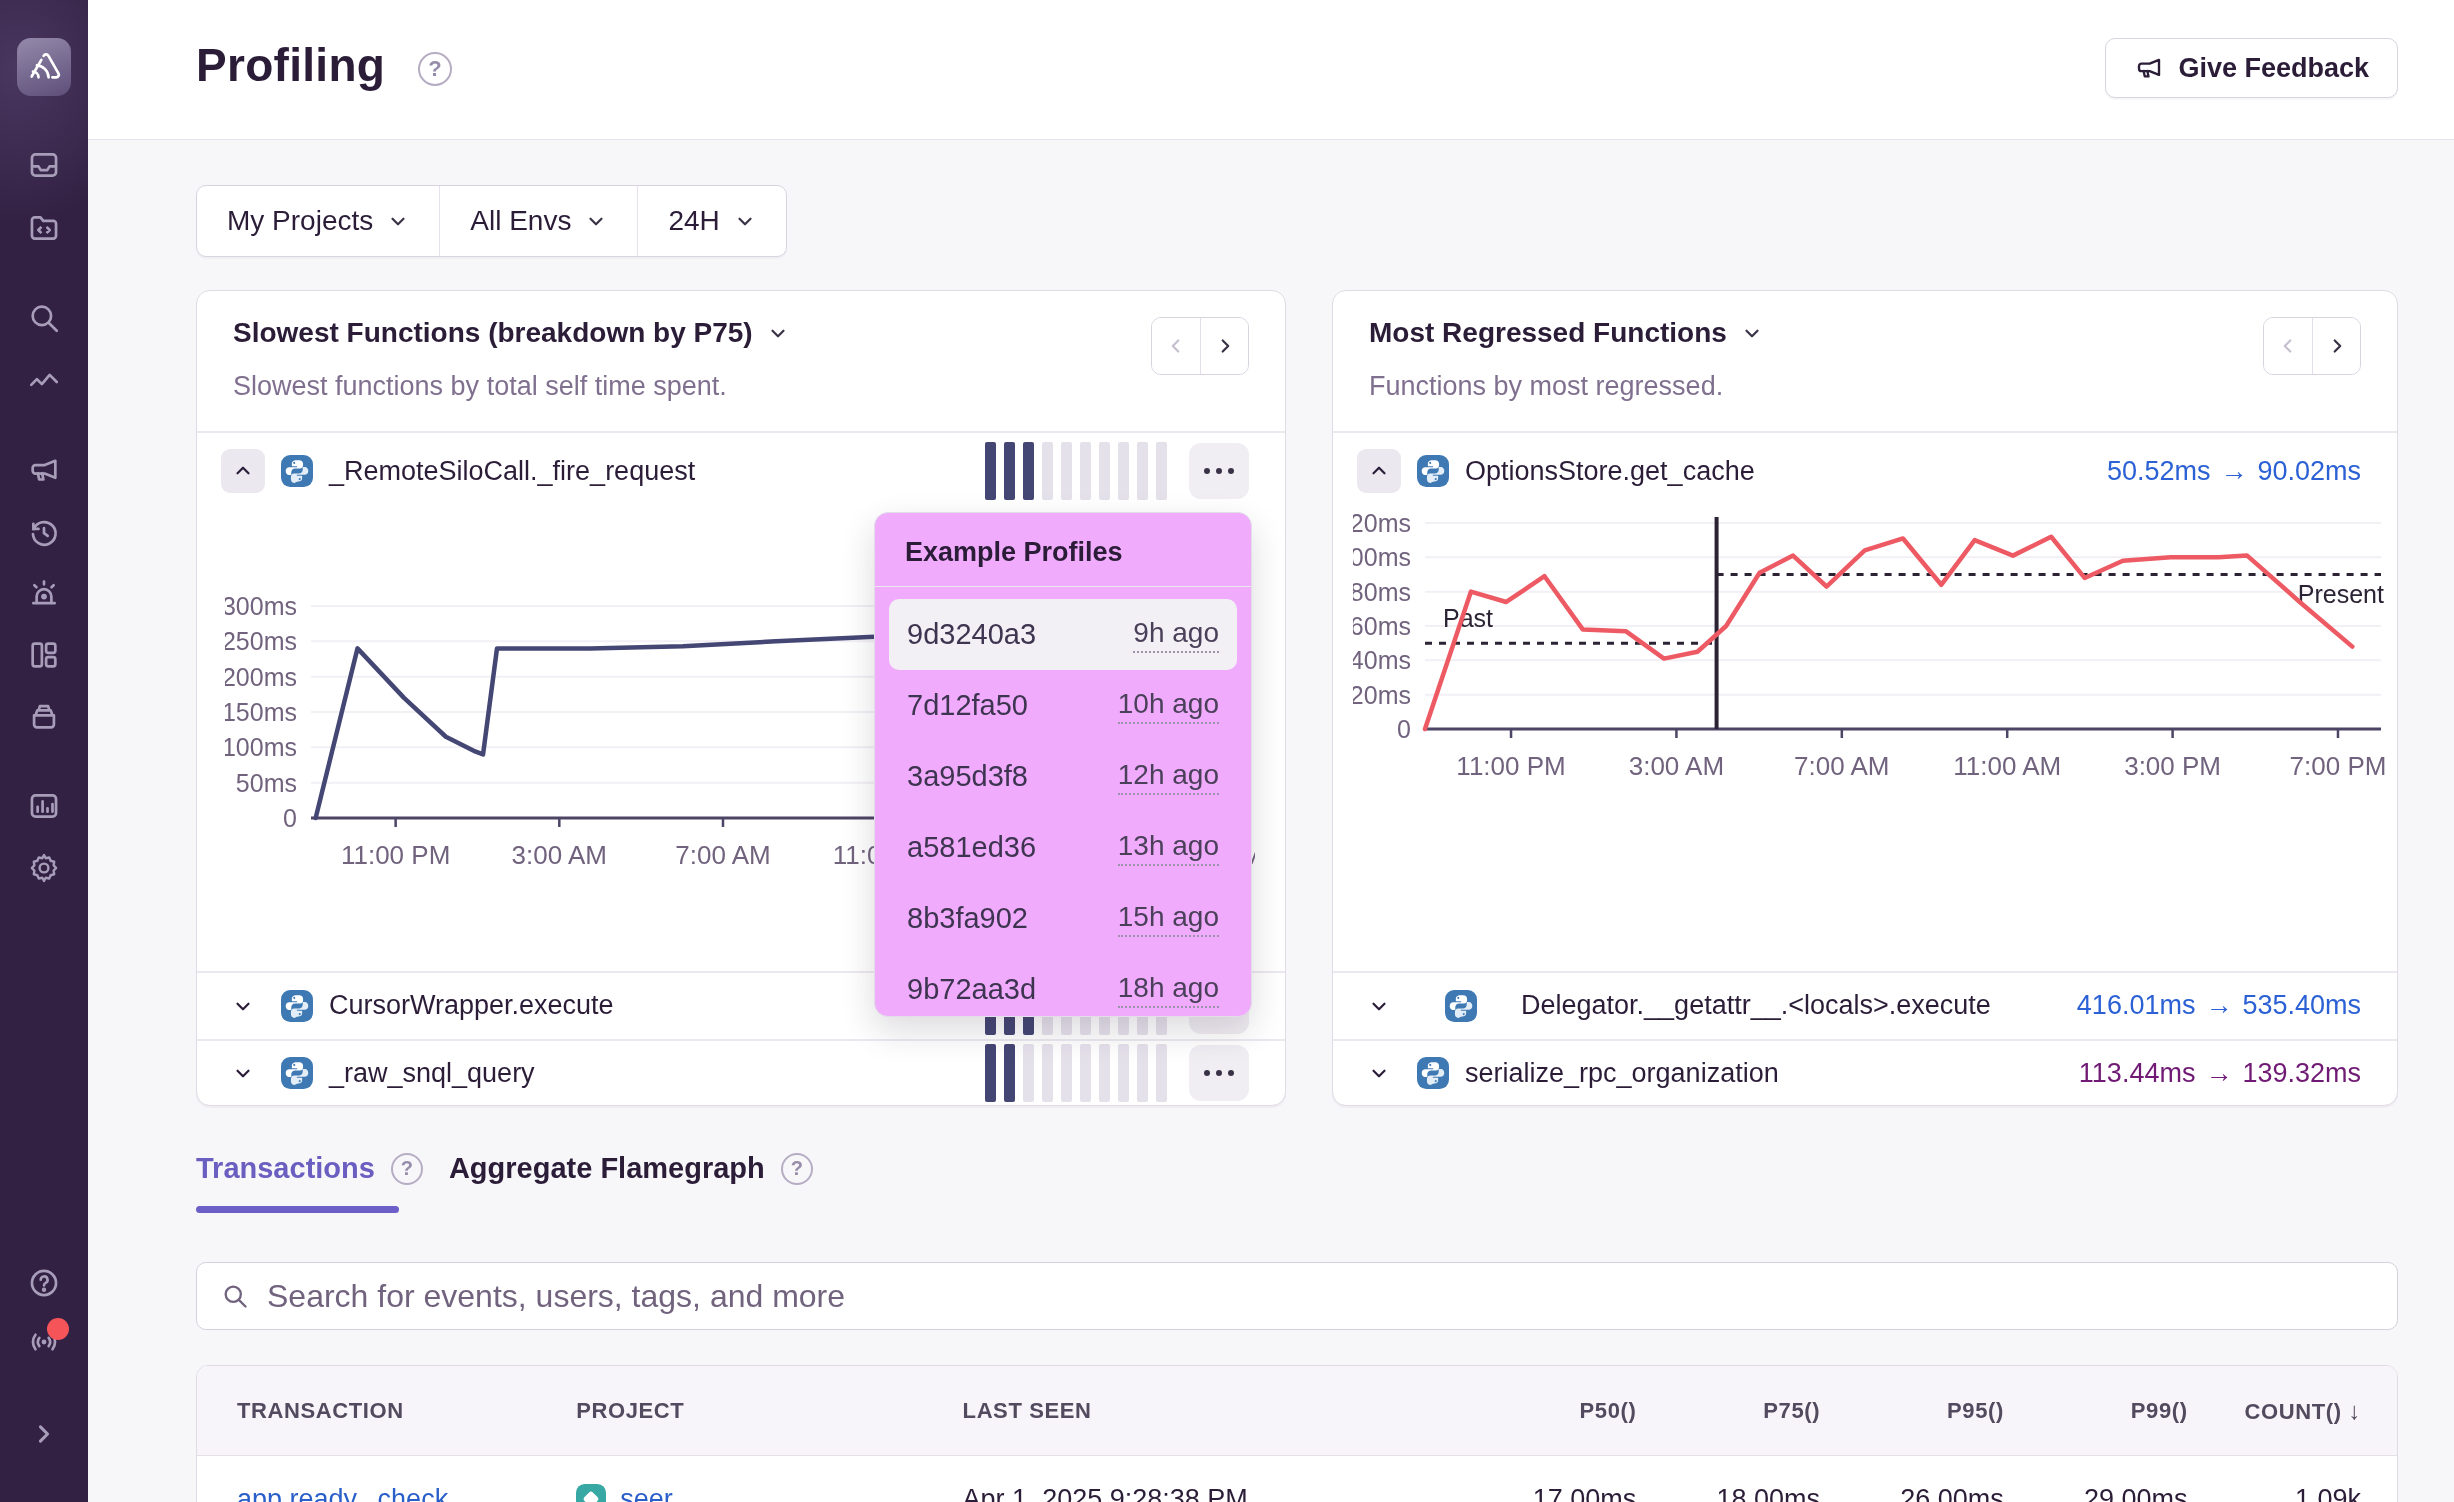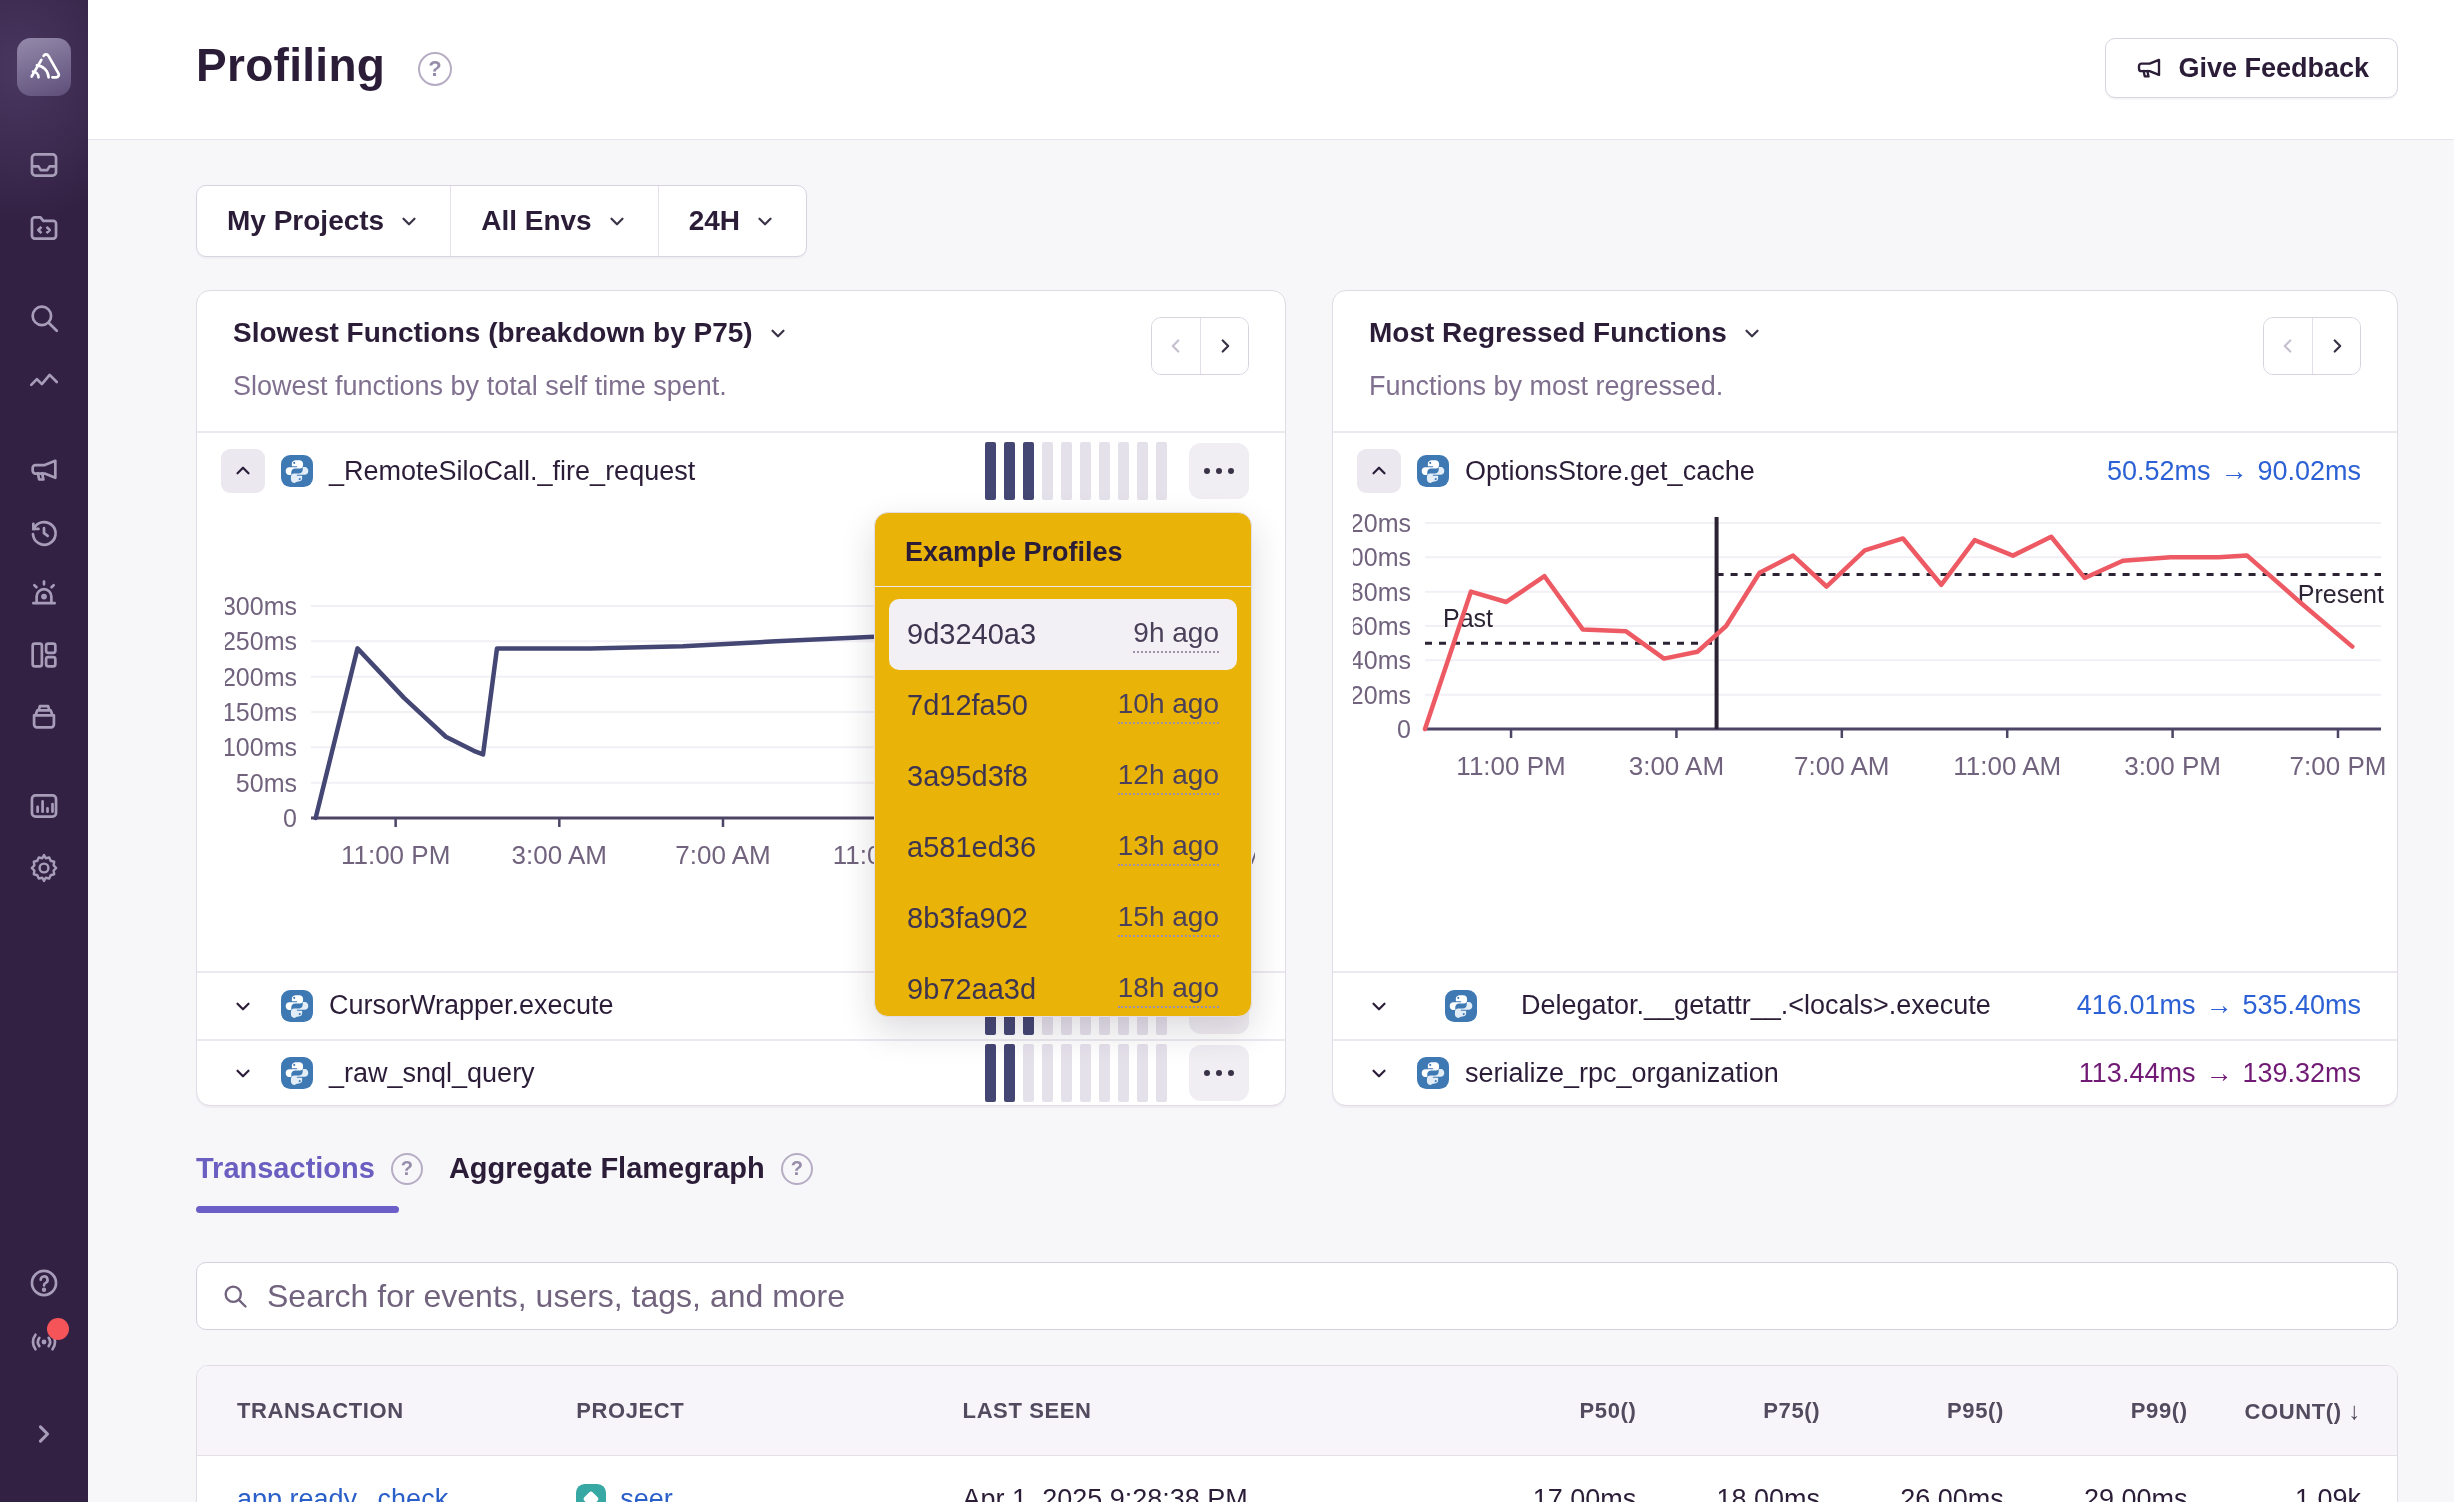--- a/index.html
+++ b/index.html
@@ -23,21 +23,21 @@
                 border:2.5px solid #b6adc4; border-radius:50%; color:#978daa; font-size:22px; font-weight:700; }
   .hdr .help-badge { position:absolute; left:330px; top:52px; }
   .feedback-btn { position:absolute; right:56px; top:38px; height:60px; padding:0 28px; background:#fff;
                   border:1.5px solid #d9d3e0; border-radius:10px; display:flex; align-items:center; gap:14px;
                   font-size:27px; font-weight:700; color:#2b1d38; box-shadow:0 2px 0 rgba(43,34,51,.04); cursor:pointer; }
   .feedback-btn svg { width:30px; height:30px; }
 
   
   .filterbar { position:absolute; left:196px; top:185px; height:72px; background:#fff; border:1.5px solid #d9d3e0;
                border-radius:10px; display:flex; align-items:stretch; box-shadow:0 2px 0 rgba(43,34,51,.03); }
-  .filter-item { display:flex; align-items:center; gap:14px; padding:0 30px; font-size:28px; font-weight:700; cursor:pointer; }
+  .filter-item { display:flex; align-items:center; gap:14px; padding:0 30px; font-size:28px; font-weight:400; cursor:pointer; }
   .filter-item + .filter-item { border-left:1.5px solid #e6e1ec; }
   .chev { width:22px; height:22px; }
 
   
   .card { position:absolute; top:290px; background:#fff; border:1.5px solid #e0dbe4; border-radius:14px;
           box-shadow:0 2px 0 rgba(43,34,51,.04); }
   .card.left { left:196px; width:1090px; height:816px; }
   .card.right { left:1332px; width:1066px; height:816px; }
   .card-title { position:absolute; left:36px; top:26px; font-size:28px; font-weight:700; display:flex; align-items:center; gap:14px; cursor:pointer; }
   .card-sub { position:absolute; left:36px; top:80px; font-size:27px; color:#80708f; }
@@ -63,21 +63,21 @@
               align-items:center; justify-content:center; gap:6px; cursor:pointer; flex:none; }
   .menu-btn b { width:6px; height:6px; border-radius:50%; background:#3a3246; }
   .delta { font-size:27px; white-space:nowrap; }
   .delta .arr { color:inherit; padding:0 10px; }
   .delta.is-blue { color:#2b61d4; } .delta.is-muted { color:#701a75; }
 
   .chart-box { position:absolute; }
   .chart-box svg { display:block; }
 
   
-  .popup { position:absolute; left:874px; top:512px; width:378px; height:505px; background:#eab308;
+  .popup { position:absolute; left:874px; top:512px; width:378px; height:505px; background:#f0abfc;
            border:1.5px solid #e2dde9; border-radius:14px; box-shadow:0 14px 34px rgba(43,34,51,.16); z-index:50; }
   .popup-title { padding:24px 30px 18px; font-size:27px; font-weight:700; border-bottom:1.5px solid #ece8f0; }
   .profile-list { padding:12px 14px; }
   .profile-row { display:flex; align-items:center; justify-content:space-between; padding:0 18px; height:71px;
                  border-radius:10px; cursor:pointer; }
   .profile-row.hl { background:#f2f0f4;align-items:center; }
   .profile-id { font-size:29px; color:#3d3450; }
   .profile-age { font-size:28px; color:#4a4059; border-bottom:2px dotted #9c92ab; padding-bottom:2px; }
 
   

